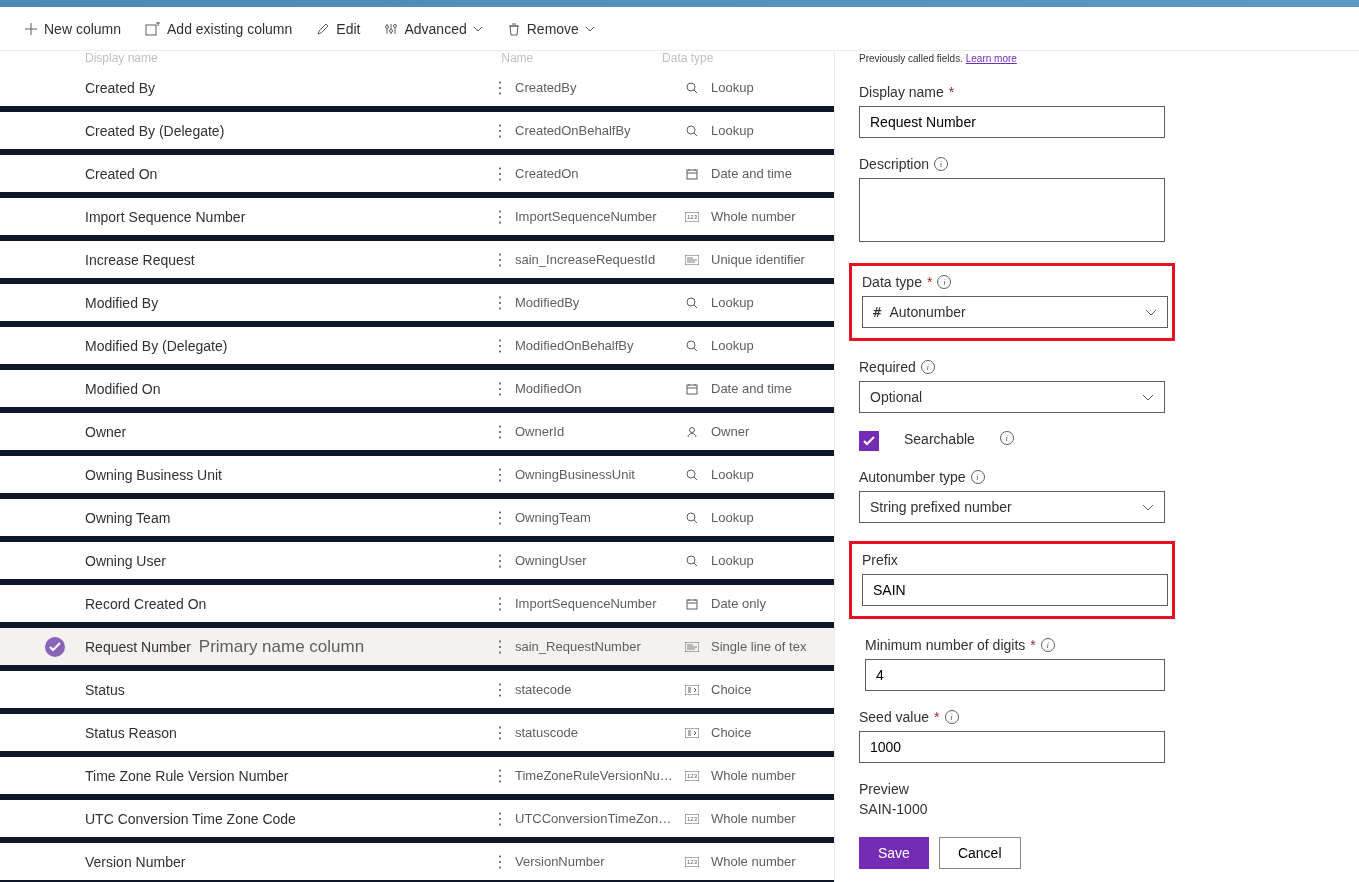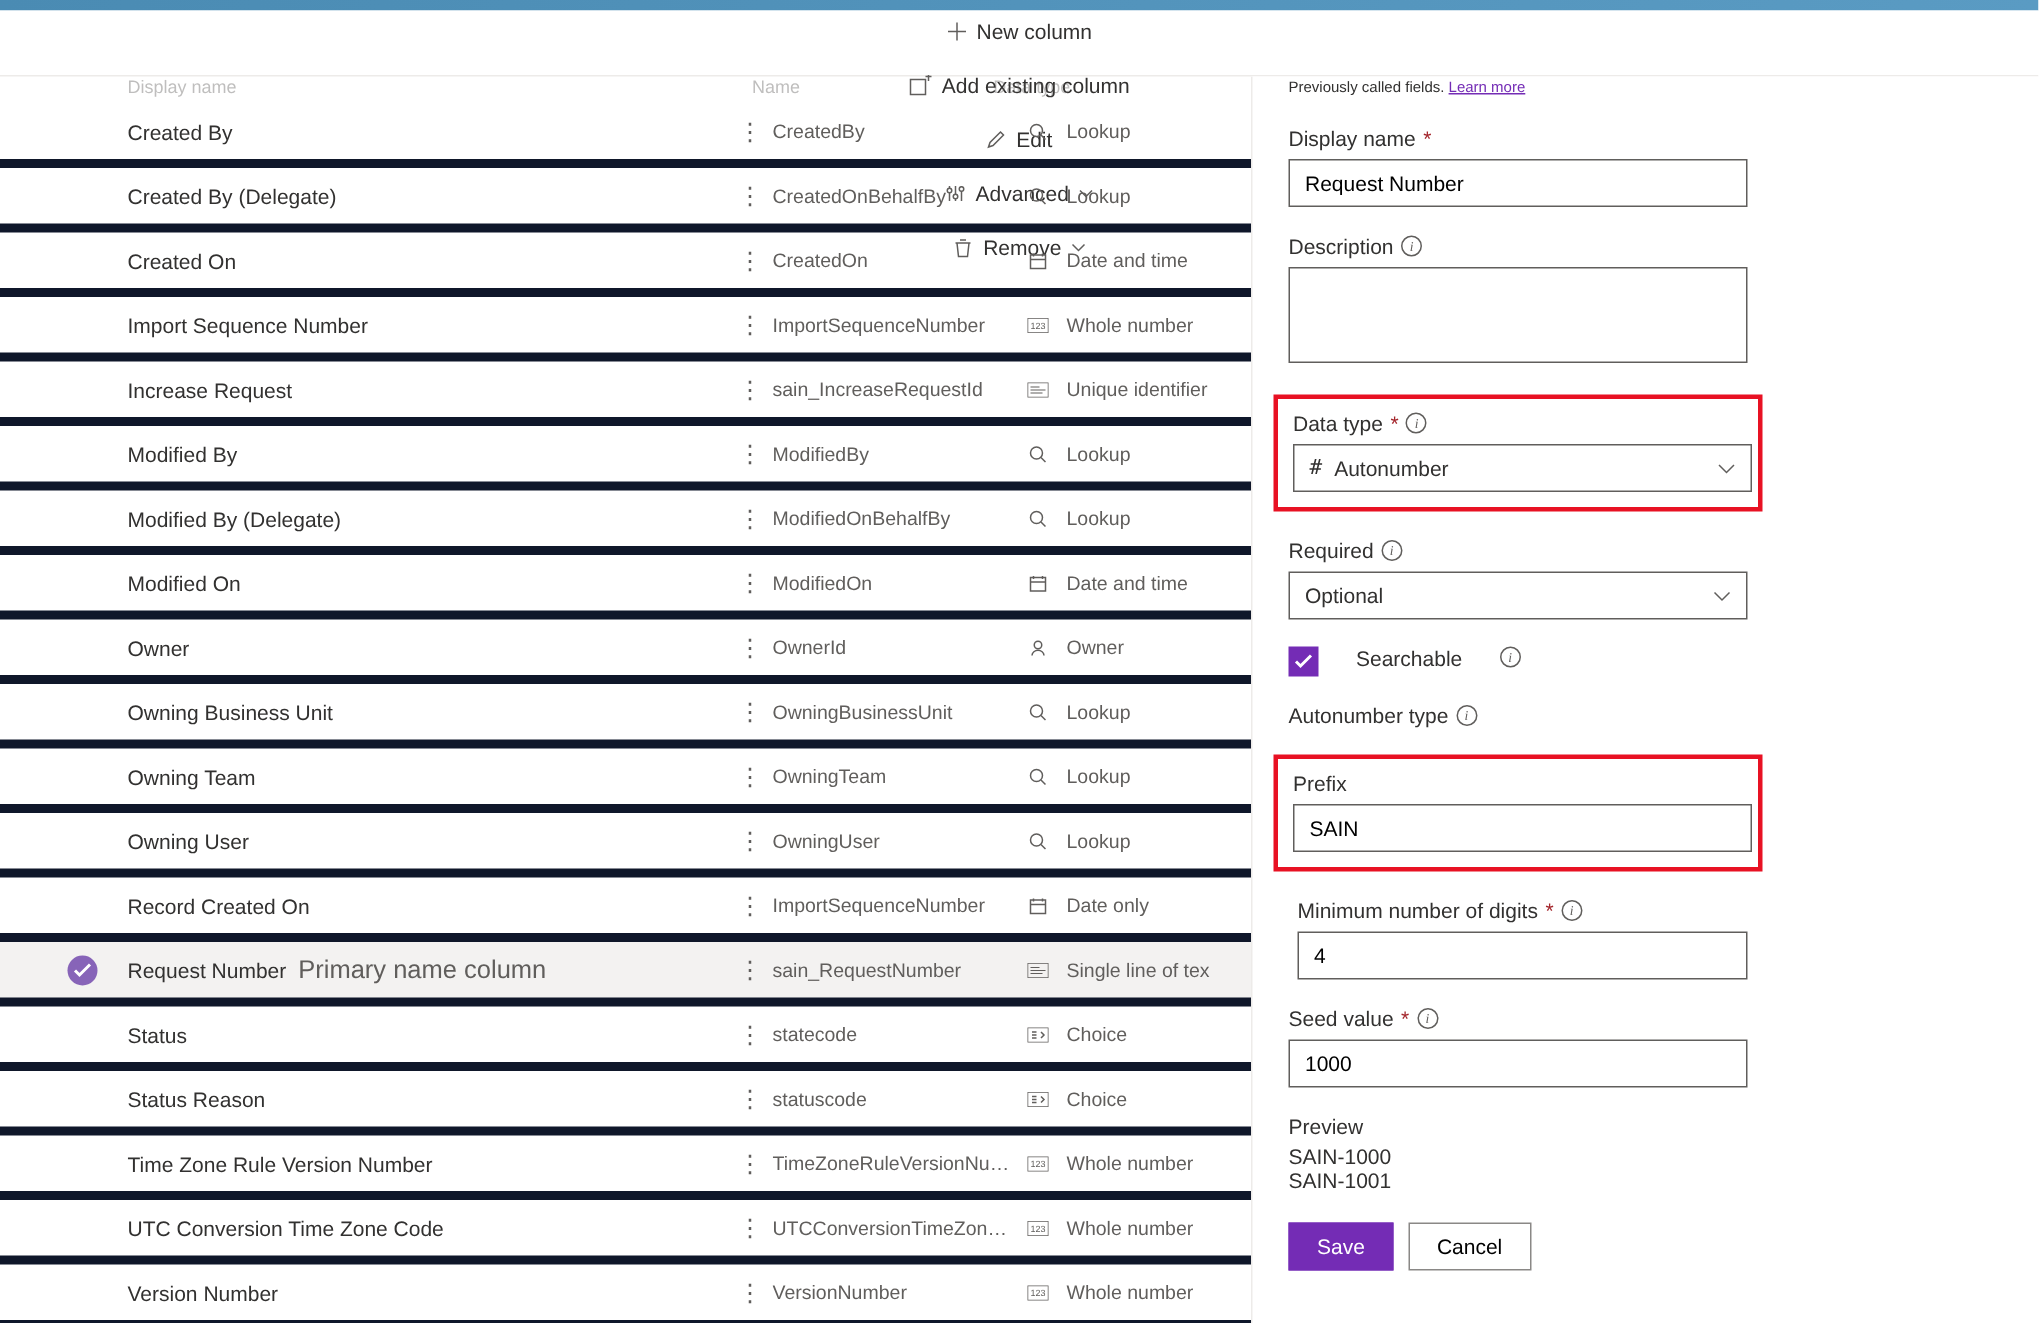--- a/index.html
+++ b/index.html
@@ -1,18 +1,18 @@
 <!DOCTYPE html>
 <html><head>
 <meta charset="utf-8">
 <style>
 * { box-sizing: border-box; margin: 0; padding: 0; }
 body { font-family: "Segoe UI", sans-serif; font-size: 14px; color: #323130; background: #fff; width: 1359px; height: 882px; overflow: hidden; position: relative; }
 .top-bar { height: 7px; background: linear-gradient(90deg, #4a8bb3, #5a9bc3); }
-.toolbar { height: 44px; border-bottom: 1px solid #edebe9; display: flex; align-items: center; padding: 0 16px; gap: 8px; background: #fff; flex-direction: column; }
+.toolbar { height: 44px; border-bottom: 1px solid #edebe9; display: flex; align-items: center; padding: 12px 16px; gap: 8px; background: #fff; }
 .toolbar-btn { display: flex; align-items: center; gap: 6px; padding: 6px 8px; color: #323130; cursor: pointer; font-size: 14px; }
 .main { display: flex; height: calc(100% - 51px); }
 .table-area { flex: 1; overflow: hidden; }
 .table-header { display: flex; padding: 0 30px 0 85px; height: 18px; color: #605e5c; font-size: 12px; align-items: flex-start; overflow: hidden; opacity: 0.4; }
 .th-display { width: 440px; }
 .th-name { width: 170px; }
 .th-type { width: 150px; }
 .table-body { }
 .row { display: flex; align-items: center; height: 43px; border-bottom: 6px solid #0f172a; padding-left: 45px; position: relative; }
 .row.selected { background: #f3f2f1; }
@@ -476,20 +476,26 @@
       </div>
       <span>Searchable</span>
       <span class="info-icon">i</span>
     </div>
 
     <div class="field-group">
       <div class="field-label">
           <span>Autonumber type</span> 
           <span class="info-icon">i</span>
         </div>
+      <div class="select-input">
+        <span>String prefixed number</span>
+        <svg class="chev" width="12" height="7" viewBox="0 0 12 7">
+            <path d="M1 1l5 5 5-5" fill="none" stroke="#605e5c"></path>
+          </svg>
+      </div>
     </div>
 
     <div class="highlight-box">
       <div class="field-label">
           <span>Prefix</span>
         </div>
       <input class="text-input" value="SAIN" style="">
     </div>
 
     <div class="field-group" style="margin-top:18px;padding-left:6px">
@@ -506,21 +512,20 @@
           <span>Seed value</span> 
           <span class="req">*</span> 
           <span class="info-icon">i</span>
         </div>
       <input class="text-input" value="1000" style="">
     </div>
 
     <div class="preview-block">
       <div class="preview-label">Preview</div>
       <div>SAIN-1000</div>
-      <div>SAIN-1001</div>
     </div>
 
     <div class="btn-row">
       <button class="btn primary">Save</button>
       <button class="btn">Cancel</button>
     </div>
   </div>
 </div>
 
 </body></html>

